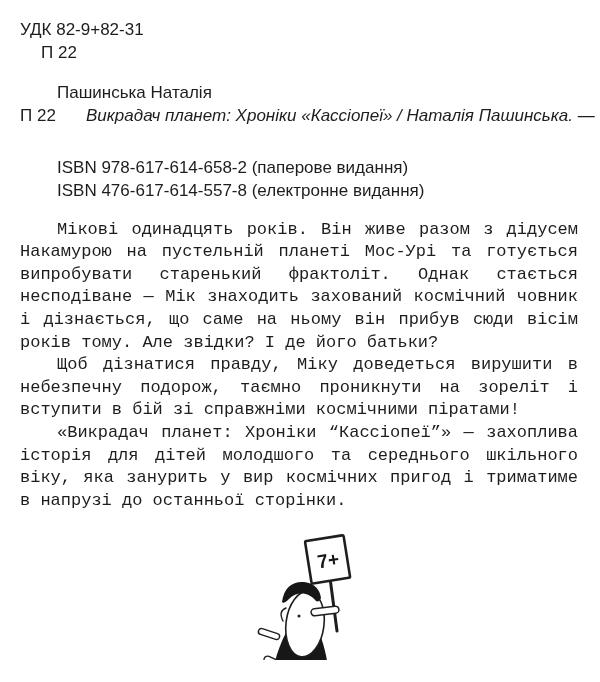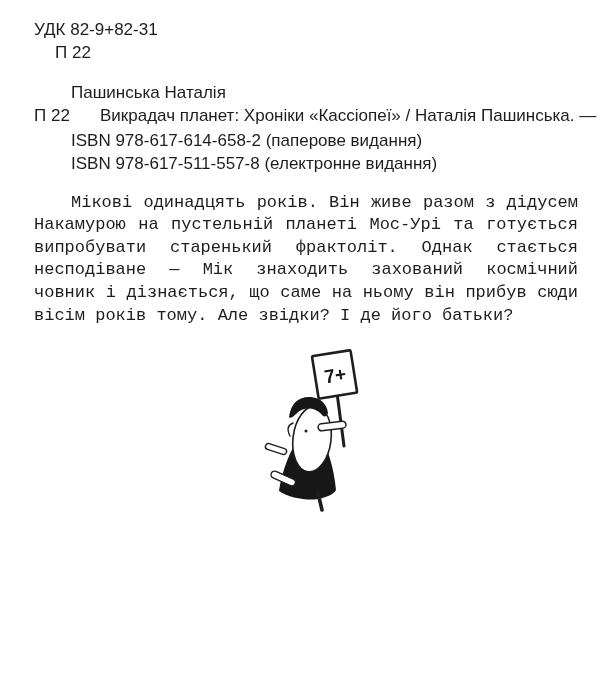--- a/index.html
+++ b/index.html
@@ -1,36 +1,36 @@
 <!DOCTYPE html>
 <html><head>
 <meta charset="utf-8">
 <style>
   html, body { margin: 0; padding: 0; background: #ffffff; }
   .page {
     position: relative;
     width: 600px;
     height: 660px;
     box-sizing: border-box;
-    padding: 19px 22px 0 34px;
+    padding: 19px 22px 0 20px;
     background: #ffffff;
     font-family: "Liberation Sans", sans-serif;
     font-size: 17px;
     line-height: 22.6px;
     color: #1d1d1d;
     overflow: hidden;
   }
   .udk-line { white-space: nowrap; }
   .code-line { margin-left: 21px; margin-bottom: 18px; white-space: nowrap; }
   .author-line { font-weight: normal; margin-left: 37px; }
   .bib-entry { position: relative; padding-left: 37px; }
   .bib-code { position: absolute; left: 0; top: 0; }
-  .bib-title { display: block; text-indent: 29px; white-space: nowrap; }
+  .bib-title { display: block; text-indent: 29px; white-space: nowrap; font-style: italic; }
   .bib-pub { display: block; }
-  .isbn-block { margin-top: 3px; margin-left: 37px; margin-bottom: 16px; }
+  .isbn-block { margin-top: 30px; margin-left: 37px; margin-bottom: 16px; }
   .annotation p {
     margin: 0;
     text-indent: 37px;
     text-align: justify;
     hyphens: none;
     font-family: Liberation Mono, monospace;
   }
   .mascot-wrap {
     margin-top: 18px;
     display: flex;
@@ -48,25 +48,27 @@
 
   <div class="author-line">Пашинська Наталія</div>
 
   <div class="bib-entry">
     <span class="bib-code">П 22</span>
     <span class="bib-title">Викрадач планет: Хроніки «Кассіопеї» / Наталія Пашинська. —</span>
   </div>
 
   <div class="isbn-block">
     <div>ISBN 978-617-614-658-2 (паперове видання)</div>
-    <div>ISBN 978-617-511-557-8 (електронне видання)</div>
+    <div>ISBN 476-617-614-557-8 (електронне видання)</div>
   </div>
 
   <div class="annotation">
     <p>Мікові одинадцять років. Він живе разом з дідусем Накамурою на пустельній планеті Мос-Урі та готується випробувати старенький фрактоліт. Однак стається несподіване — Мік знаходить захований космічний човник і дізнається, що саме на ньому він прибув сюди вісім років тому. Але звідки? І де його батьки?</p>
+    <p>Щоб дізнатися правду, Міку доведеться вирушити в небезпечну подорож, таємно проникнути на зореліт і вступити в бій зі справжніми космічними піратами!</p>
+    <p>«Викрадач планет: Хроніки “Кассіопеї”» — захоплива історія для дітей молодшого та середнього шкільного віку, яка занурить у вир космічних пригод і триматиме в напрузі до останньої сторінки.</p>
   </div>
 
   <div class="mascot-wrap">
     <svg width="112" height="172" viewBox="0 0 112 172" aria-hidden="true">
 
       <path d="M80.5 44 L88 101" stroke="#1e1e1e" stroke-width="3" fill="none" stroke-linecap="round"></path>
 
       <g transform="rotate(-9 78 29)">
         <rect x="59" y="8" width="39" height="43" rx="1.5" fill="#ffffff" stroke="#1e1e1e" stroke-width="2.6"></rect>
         <text x="79" y="37" font-size="19" font-weight="bold" text-anchor="middle" fill="#151515" font-family="Liberation Sans, sans-serif">7+</text>

